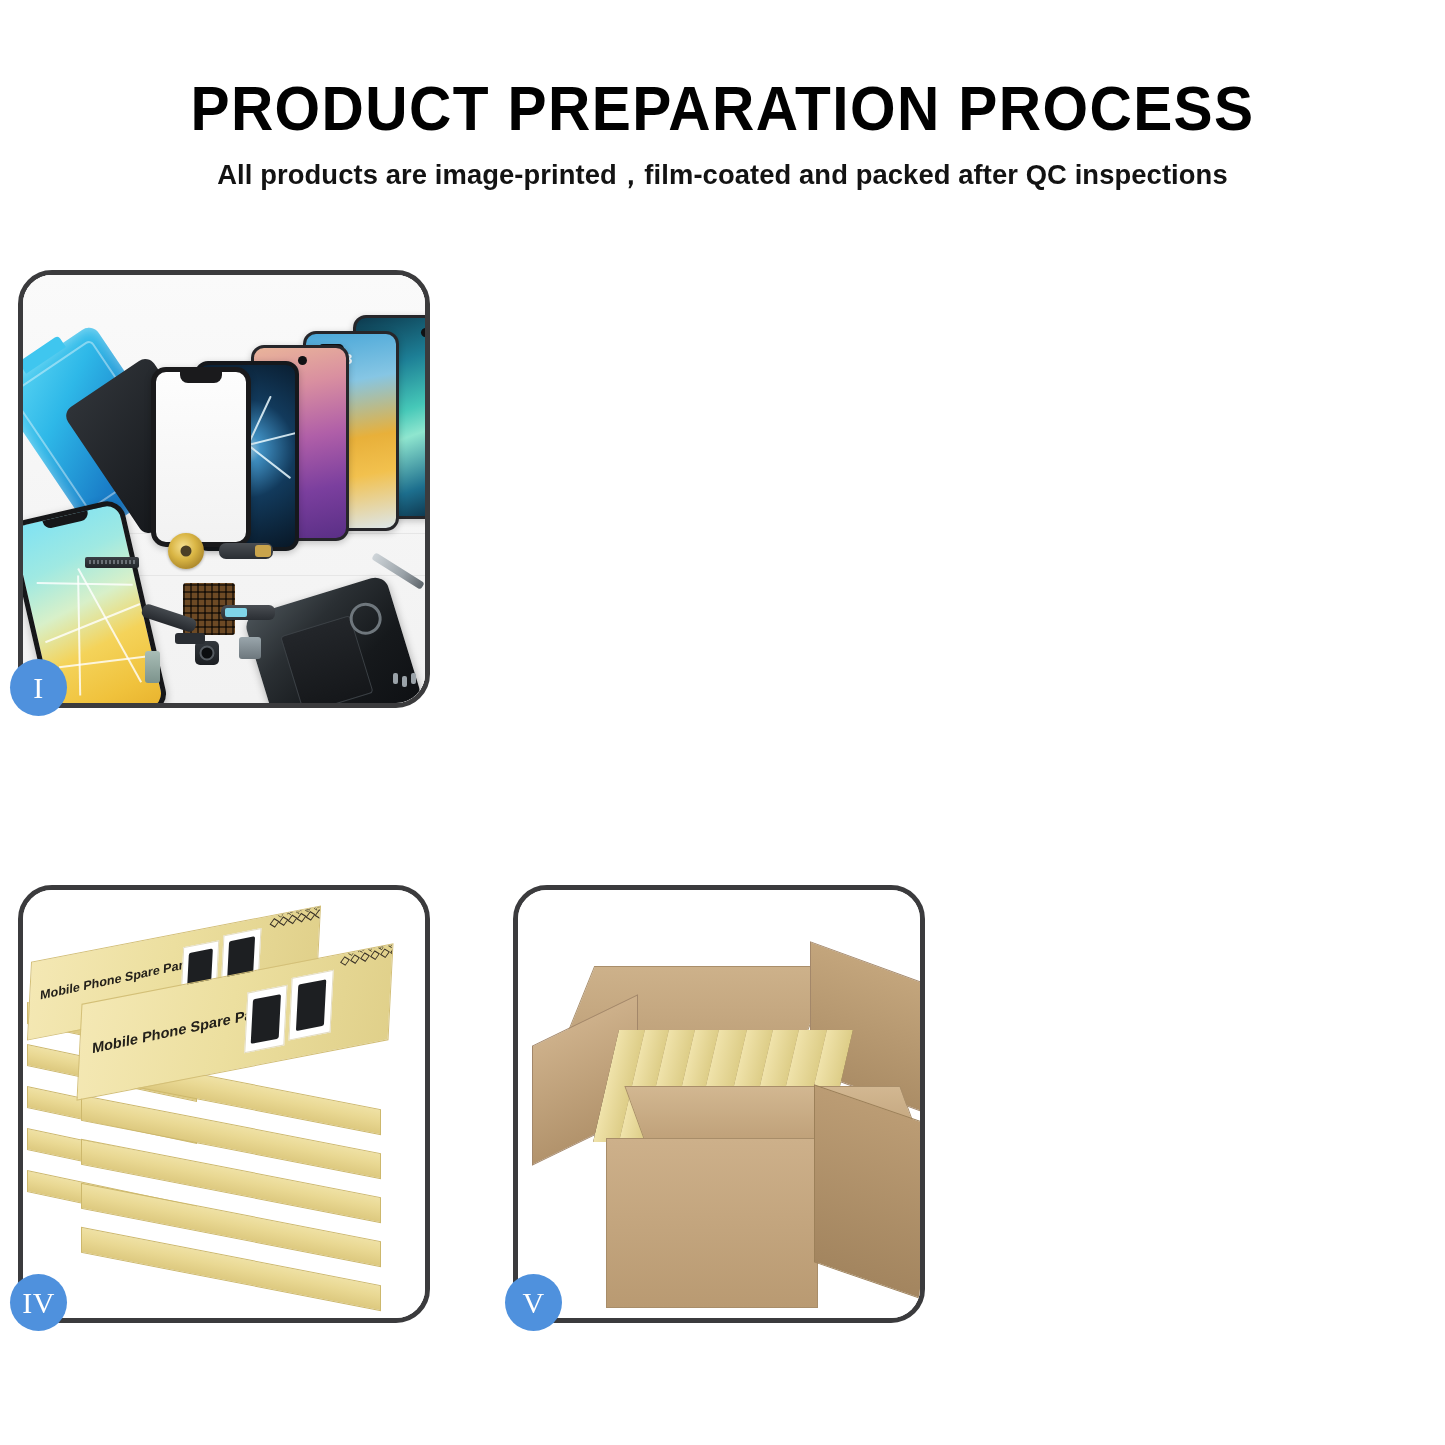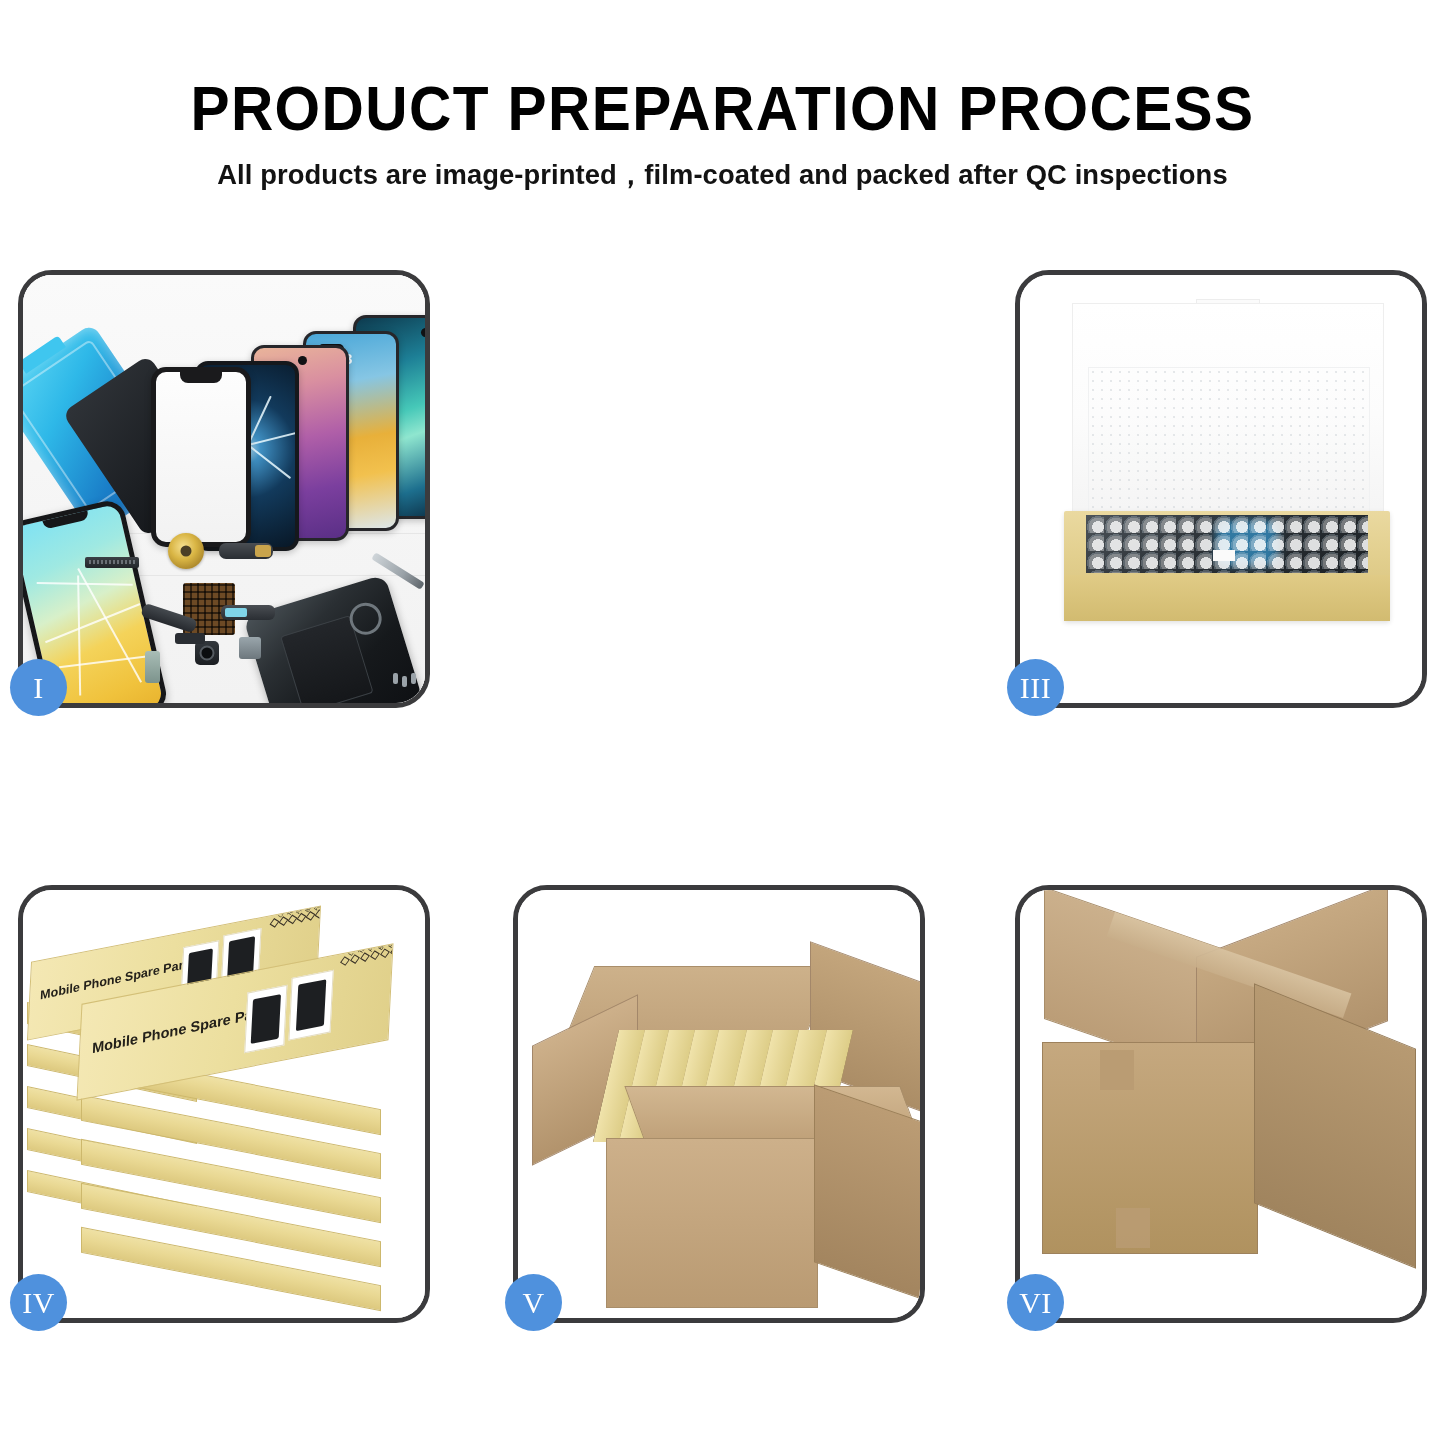--- a/index.html
+++ b/index.html
@@ -336,38 +336,20 @@
       <div class="part screws">
         <span style="left:0;"></span>
           <span style="left:9px;top:3px;"></span>
           <span style="left:18px;"></span>
       </div>
     </div>
     <div class="badge">I</div>
   </div>
 
 
-  <div class="panel" style="left:1015px;top:270px;">
-    <div class="panel-photo">
-      <div class="p3-lid-wing-l"></div>
-      <div class="p3-lid-wing-r"></div>
-      <div class="p3-lid-tab"></div>
-      <div class="p3-lid"></div>
-      <div class="p3-foam"></div>
-      <div class="p3-tray">
-        <div class="p3-tray-inner">
-          <i class="p3-tray-blue"></i>
-          <i class="bubbles" style="background-size:18px 18px;"></i>
-          <i class="p3-tray-label"></i>
-        </div>
-        <div class="p3-tray-front"></div>
-      </div>
-    </div>
-    <div class="badge">III</div>
-  </div>
 
   <div class="panel" style="left:18px;top:885px;">
     <div class="panel-photo">
 
       <div class="stack">
         <div class="ybox" style="left:4px;top:130px;width:170px;height:22px;transform:skewY(12deg);"></div>
         <div class="ybox" style="left:4px;top:172px;width:170px;height:22px;transform:skewY(12deg);"></div>
         <div class="ybox" style="left:4px;top:214px;width:170px;height:22px;transform:skewY(12deg);"></div>
         <div class="ybox" style="left:4px;top:256px;width:170px;height:22px;transform:skewY(12deg);"></div>
         <div class="ybox" style="left:4px;top:298px;width:170px;height:22px;transform:skewY(12deg);"></div>
@@ -470,27 +452,14 @@
         <i class="p5-ybox" style="left:180px;width:28px;"></i>
         <i class="p5-ybox" style="left:208px;width:26px;"></i>
       </div>
       <div class="p5-flap-front"></div>
       <div class="p5-front"></div>
       <div class="p5-side"></div>
     </div>
     <div class="badge">V</div>
   </div>
 
-  <div class="panel" style="left:1015px;top:885px;">
-    <div class="panel-photo">
-      <div class="p6-bgsheet"></div>
-      <div class="p6-top"></div>
-      <div class="p6-top2"></div>
-      <div class="p6-tape"></div>
-      <div class="p6-front"></div>
-      <div class="p6-right"></div>
-      <div class="p6-seal" style="left:80px;top:160px;width:34px;height:40px;"></div>
-      <div class="p6-seal" style="left:96px;top:318px;width:34px;height:40px;"></div>
-    </div>
-    <div class="badge">VI</div>
-  </div>
 
 </div>
 
 </body></html>

